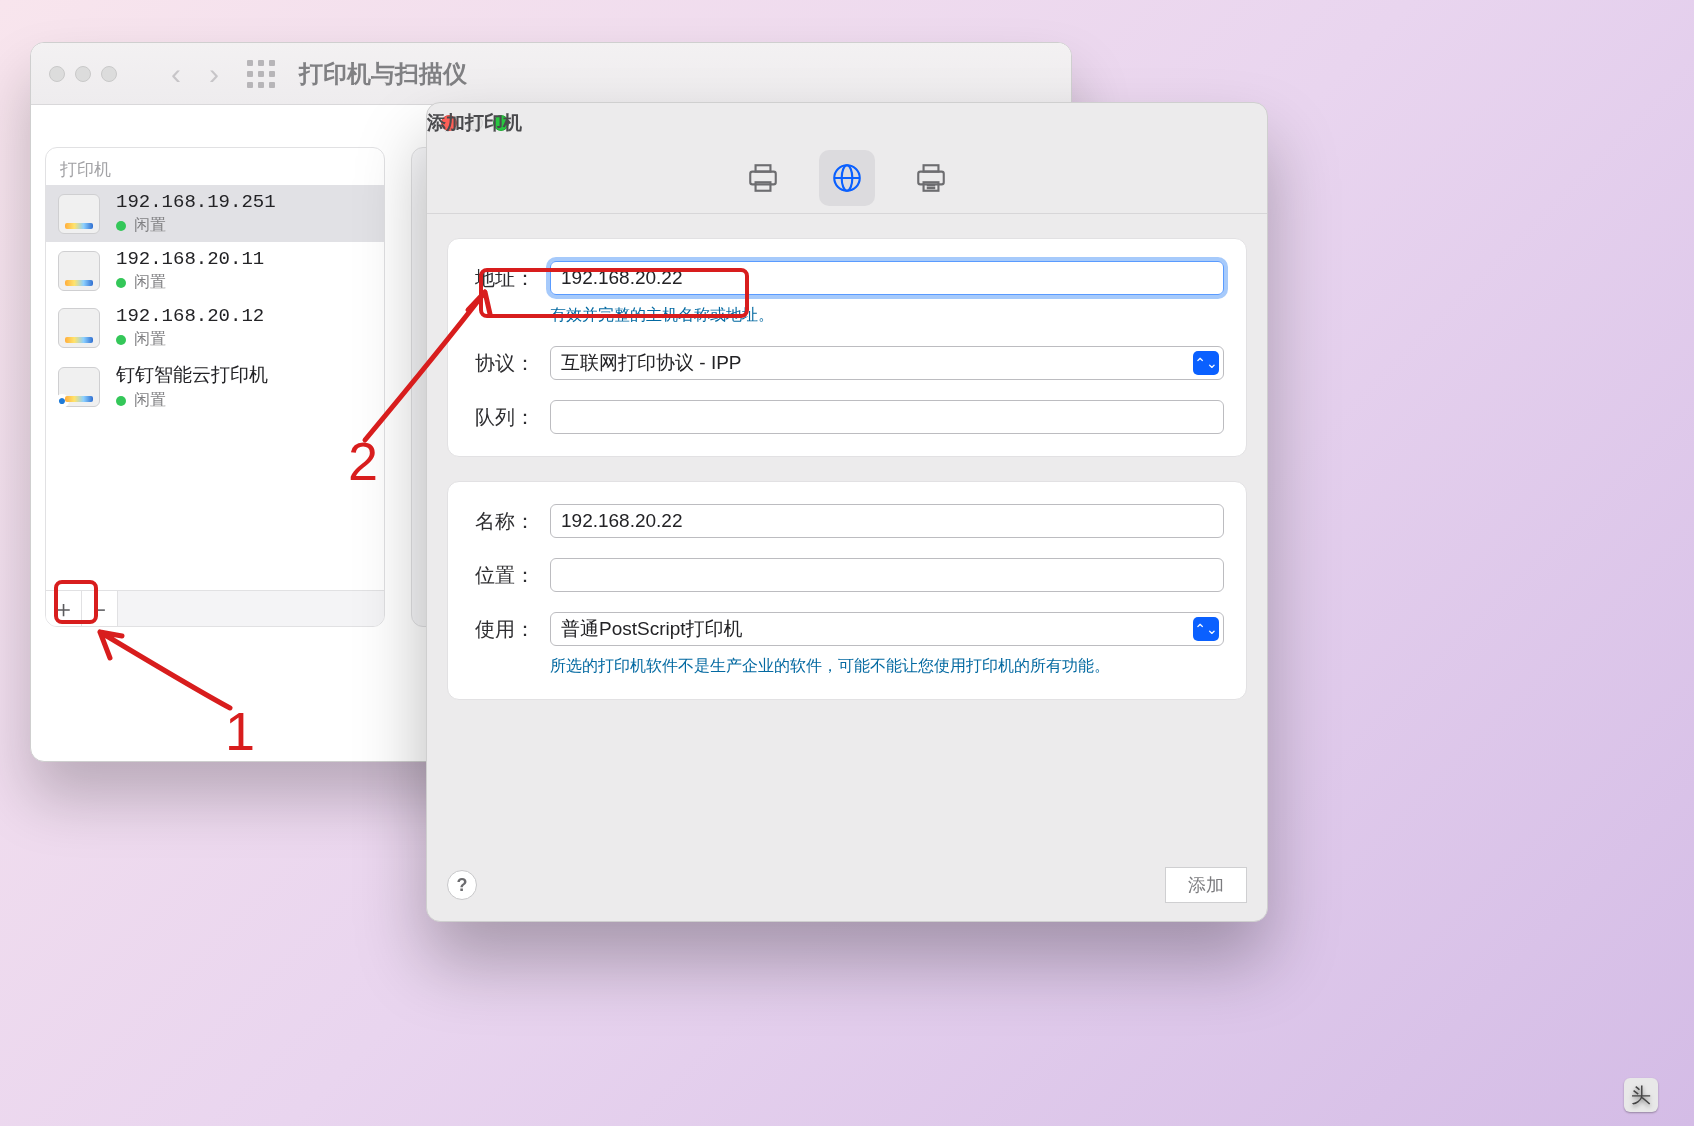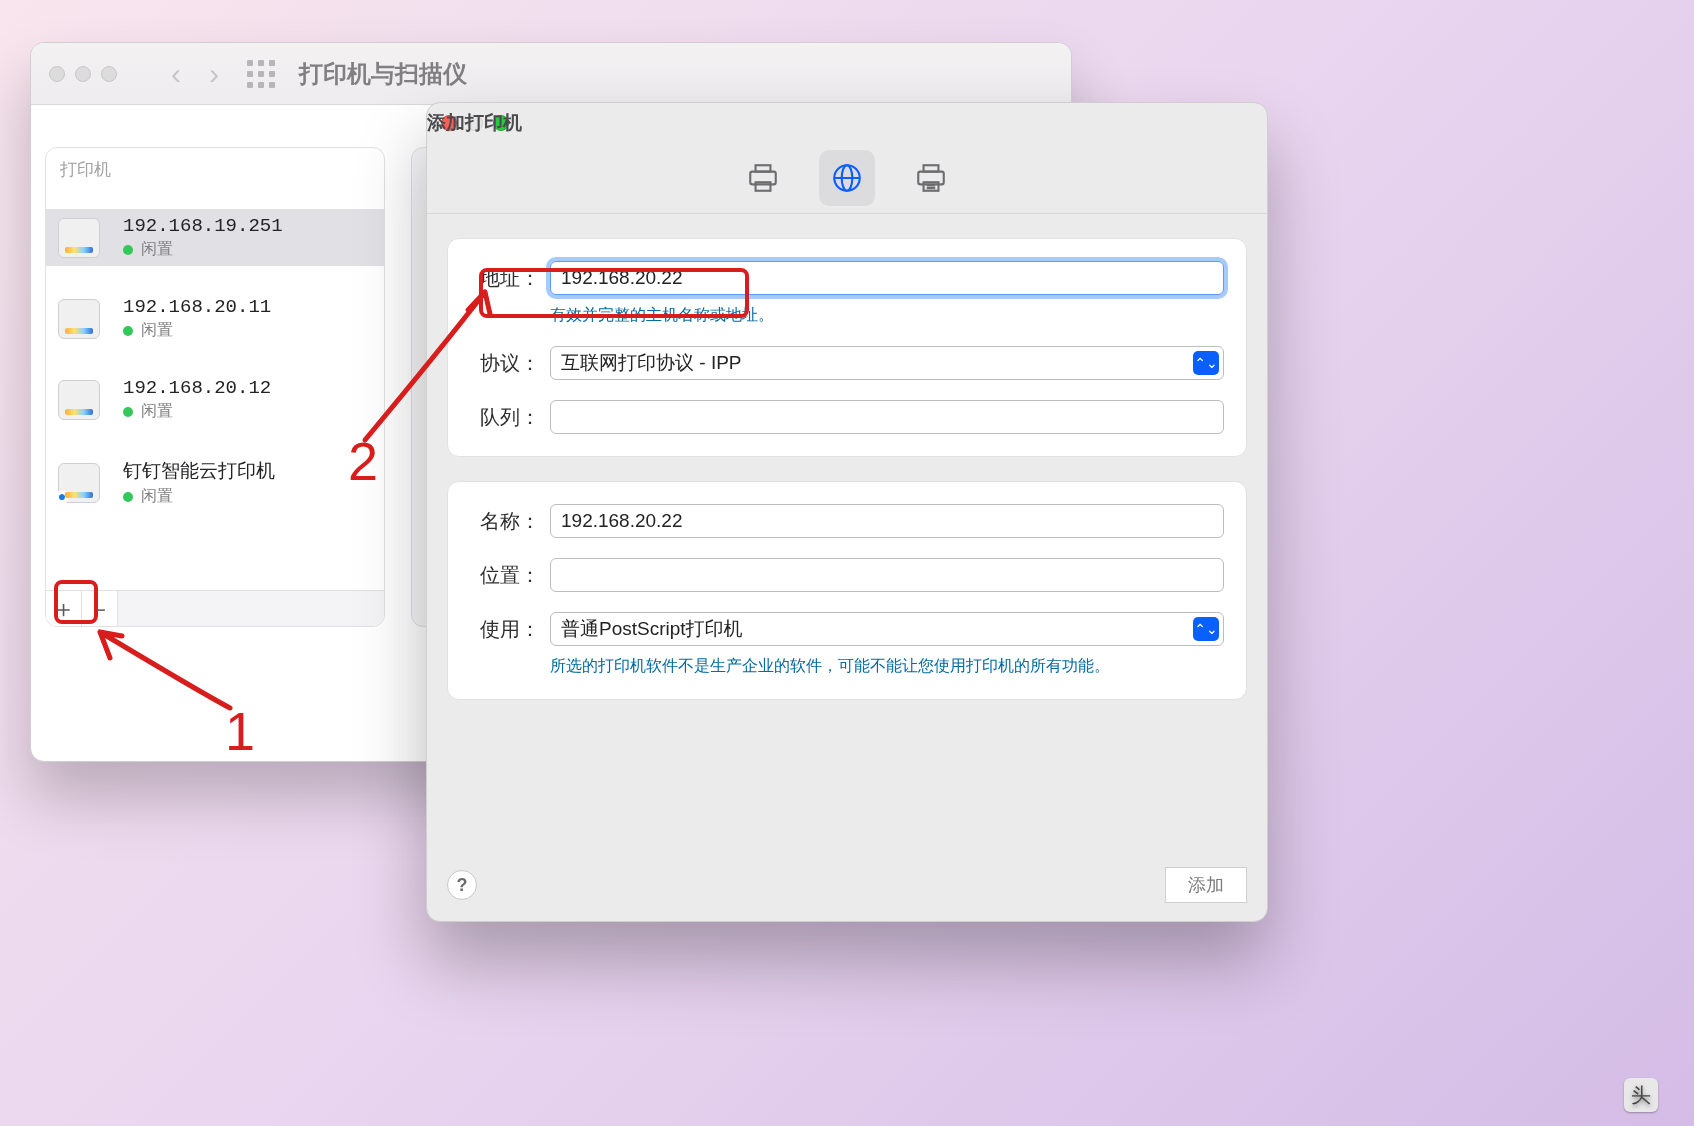--- a/index.html
+++ b/index.html
@@ -33,21 +33,21 @@
     background:#fff; display:flex; align-items:center; padding:0 10px; color:#aaa9ab;
   }
   .search svg { width:18px; height:18px; stroke:#aaa9ab; stroke-width:2; fill:none; margin-right:8px; }
   .search span { font-size:18px; }
   .prefs-body { position:absolute; left:14px; right:14px; top:76px; bottom:20px; }
   .sidebar {
     position:absolute; left:0; top:28px; width:340px; height:480px;
     border:1px solid #e1e1e3; border-radius:12px; background:#fff; overflow:hidden;font-family:Liberation Mono, monospace;
   }
   .sidebar-head { padding:10px 14px 4px; color:#a2a2a5; font-size:17px; }
-  .printer-item { display:flex; align-items:center; gap:23px; padding:6px 12px;margin-top:24px; }
+  .printer-item { display:flex; align-items:center; gap:16px; padding:6px 12px; }
   .printer-item.sel { background:#e1e1e5; }
   .picon {
     width:42px; height:40px; border-radius:6px; background:#f0f0f0; border:1px solid #cfcfd1;
     position:relative;
   }
   .picon::after { content:""; position:absolute; left:6px; right:6px; bottom:4px; height:6px;
     background:linear-gradient(90deg,#ffae3d,#ffe36b,#8cd0ff,#2f6fd1); border-radius:2px; }
   .picon.cloud::before { content:"●"; position:absolute; left:-4px; bottom:-2px; font-size:14px;
     color:#1f7bd8; background:#fff; border-radius:50%; width:14px; height:14px; display:flex; align-items:center; justify-content:center; }
   .printer-text .name { font-size:19px; color:#232326; }
@@ -77,21 +77,21 @@
   .seg { width:56px; height:56px; display:flex; align-items:center; justify-content:center; border-radius:10px; }
   .seg.active { background:#dcdbde; }
   .seg svg { width:34px; height:34px; fill:none; stroke:#6d6d70; stroke-width:2; }
   .seg.active svg { stroke:#0a60ff; }
   .add-sep { height:1px; background:#d7d6d8; margin:0 0 0 0; }
   .section {
     margin:24px 20px 0; background:#fff; border:1px solid #e2e1e3; border-radius:12px;
     padding:22px 22px; display:flex; flex-direction:column; gap:20px;
   }
   .form-row { display:flex; align-items:center; gap:10px; }
-  .flab { width:70px; text-align:right; font-size:20px; color:#2e2e31; }
+  .flab { width:70px; text-align:center; font-size:20px; color:#2e2e31; }
   .ftext, .fselect {
     flex:1; height:34px; border:1px solid #bcbcc0; border-radius:6px; background:#fff;
     padding:0 10px; font-size:19px; color:#232326; display:flex; align-items:center; position:relative;
   }
   .ftext.focus { outline:4px solid rgba(0,103,244,.35); border-color:#5a9bff; }
   .fselect .caret { position:absolute; right:4px; top:4px; bottom:4px; width:26px; background:#0a60ff;
     border-radius:5px; display:flex; align-items:center; justify-content:center; font-size:14px; color:#fff; }
   .hint { font-size:16px; color:#0369a1; margin-left:80px; margin-top:-10px; }
   .add-footer {
     margin-top:auto; padding:14px 20px 18px; display:flex; align-items:center; justify-content:space-between;

